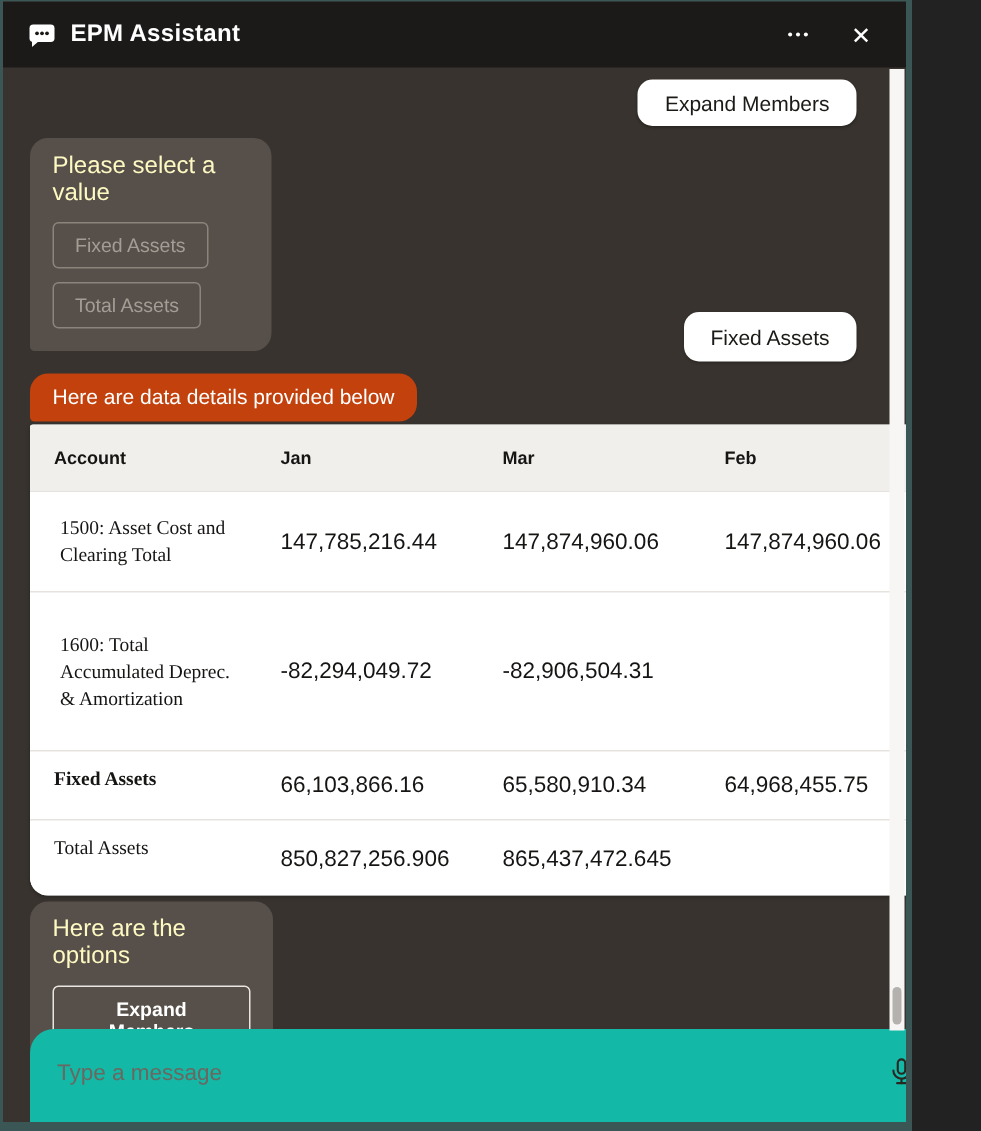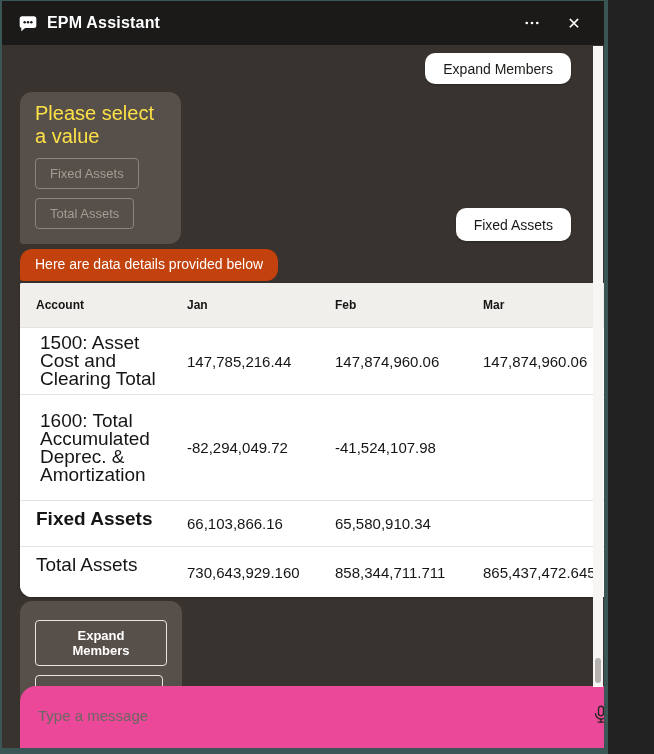--- a/index.html
+++ b/index.html
@@ -51,21 +51,21 @@
   }
   .pill-expand { top: 8px; right: 33px; }
   .pill-fixed  { top: 163px; right: 33px; height: 33px; }
 
   .bot-card {
     position: absolute;
     background: #57504a;
     border-radius: 12px 12px 12px 3px;
     padding: 10px 15px 15px 15px;
   }
-  .bot-card-title { color: #fde047; font-size: 20px; margin-bottom: 10px; }
+  .bot-card-title { color: #fef9c3; font-size: 16px; margin-bottom: 10px; }
   .option-btn {
     display: block;
     background: transparent;
     border: 1px solid #8b847c;
     border-radius: 4px;
     color: #a49d95;
     font-size: 13px;
     padding: 7px 14px;
     margin-top: 9px;
     cursor: pointer;
@@ -93,21 +93,21 @@
     overflow: hidden;
     box-shadow: 0 1px 3px rgba(0,0,0,.3);
   }
   .t-row { display: flex; align-items: center; }
   .t-head { background: #f1efeb; height: 44px; }
   .t-head .t-cell { font-size: 12px; font-weight: bold; color: #161513; }
   .t-cell { padding-left: 16px; color: #161513; }
   .c-account { width: 151px; }
   .c-num { width: 148px; font-size: 15px; }
   .t-body-row { background: #fff; border-top: 1px solid #e6e3df; }
-  .t-body-row .c-account { font-size: 19px; line-height: 18px; padding-right: 12px; }
+  .t-body-row .c-account { font-size: 13px; line-height: 18px; padding-right: 12px; font-family: Liberation Serif, serif; }
   .row-child .c-account { padding-left: 20px; }
   .row-1 { height: 67px; }
   .row-2 { height: 106px; }
   .row-3 { height: 46px; }
   .row-4 { height: 51px; }
   .row-parent { align-items: stretch; }
   .row-parent .c-account { padding-top: 9px; }
   .row-parent .c-num { display: flex; align-items: center; }
   .label-bold { font-weight: bold; }
 
@@ -116,21 +116,21 @@
   .card-options .option-btn {
     border: 1px solid #e9e6e2;
     color: #fff; font-weight: bold;
     padding: 7px 14px;
   }
 
   
   .input-bar {
     position: absolute;
     left: 18px; bottom: 0; width: 611px; height: 62px;
-    background: #ec4899;
+    background: #14b8a6;
     border-radius: 16px 16px 0 0;
     display: flex; align-items: center;
     padding: 0 18px 4px 18px;
     z-index: 5;
   }
   .input-bar input {
     flex: 1; border: none; outline: none;
     font-size: 15px; color: #1b1a17;
     font-family: inherit;
     background: transparent;
@@ -191,52 +191,53 @@
     </div>
 
     <div class="user-pill pill-fixed">Fixed Assets</div>
 
     <div class="bot-bubble">Here are data details provided below</div>
 
     <div class="table-card">
       <div class="t-row t-head">
         <div class="t-cell c-account">Account</div>
         <div class="t-cell c-num">Jan</div>
+        <div class="t-cell c-num">Mar</div>
         <div class="t-cell c-num">Feb</div>
-        <div class="t-cell c-num">Mar</div>
       </div>
 
       <div class="t-row t-body-row row-1 row-child">
         <div class="t-cell c-account">1500: Asset Cost and Clearing Total</div>
         <div class="t-cell c-num">147,785,216.44</div>
         <div class="t-cell c-num">147,874,960.06</div>
         <div class="t-cell c-num">147,874,960.06</div>
       </div>
 
       <div class="t-row t-body-row row-2 row-child">
         <div class="t-cell c-account">1600: Total Accumulated Deprec. &amp; Amortization</div>
         <div class="t-cell c-num">-82,294,049.72</div>
-        <div class="t-cell c-num">-41,524,107.98</div>
+        <div class="t-cell c-num">-82,906,504.31</div>
       </div>
 
       <div class="t-row t-body-row row-3 row-parent">
         <div class="t-cell c-account label-bold">Fixed Assets</div>
         <div class="t-cell c-num">66,103,866.16</div>
         <div class="t-cell c-num">65,580,910.34</div>
+        <div class="t-cell c-num">64,968,455.75</div>
       </div>
 
       <div class="t-row t-body-row row-4 row-parent">
         <div class="t-cell c-account">Total Assets</div>
-        <div class="t-cell c-num">730,643,929.160</div>
-        <div class="t-cell c-num">858,344,711.711</div>
+        <div class="t-cell c-num">850,827,256.906</div>
         <div class="t-cell c-num">865,437,472.645</div>
       </div>
     </div>
 
     <div class="bot-card card-options">
+      <div class="bot-card-title">Here are the options</div>
       <button class="option-btn">Expand Members</button>
       <button class="option-btn">Reset Data Grid</button>
     </div>
 
     <div class="input-bar">
       <input type="text" value="" placeholder="Type a message" style="">
       <button class="mic-btn" aria-label="voice input">
         <svg width="20" height="22" viewBox="0 0 24 26" fill="none" stroke="#2a2723" stroke-width="1.7" stroke-linecap="round">
           <rect x="9" y="2.5" width="6" height="11.5" rx="3"></rect>
           <path d="M5.5 11.5 a6.5 6.5 0 0 0 13 0"></path>

